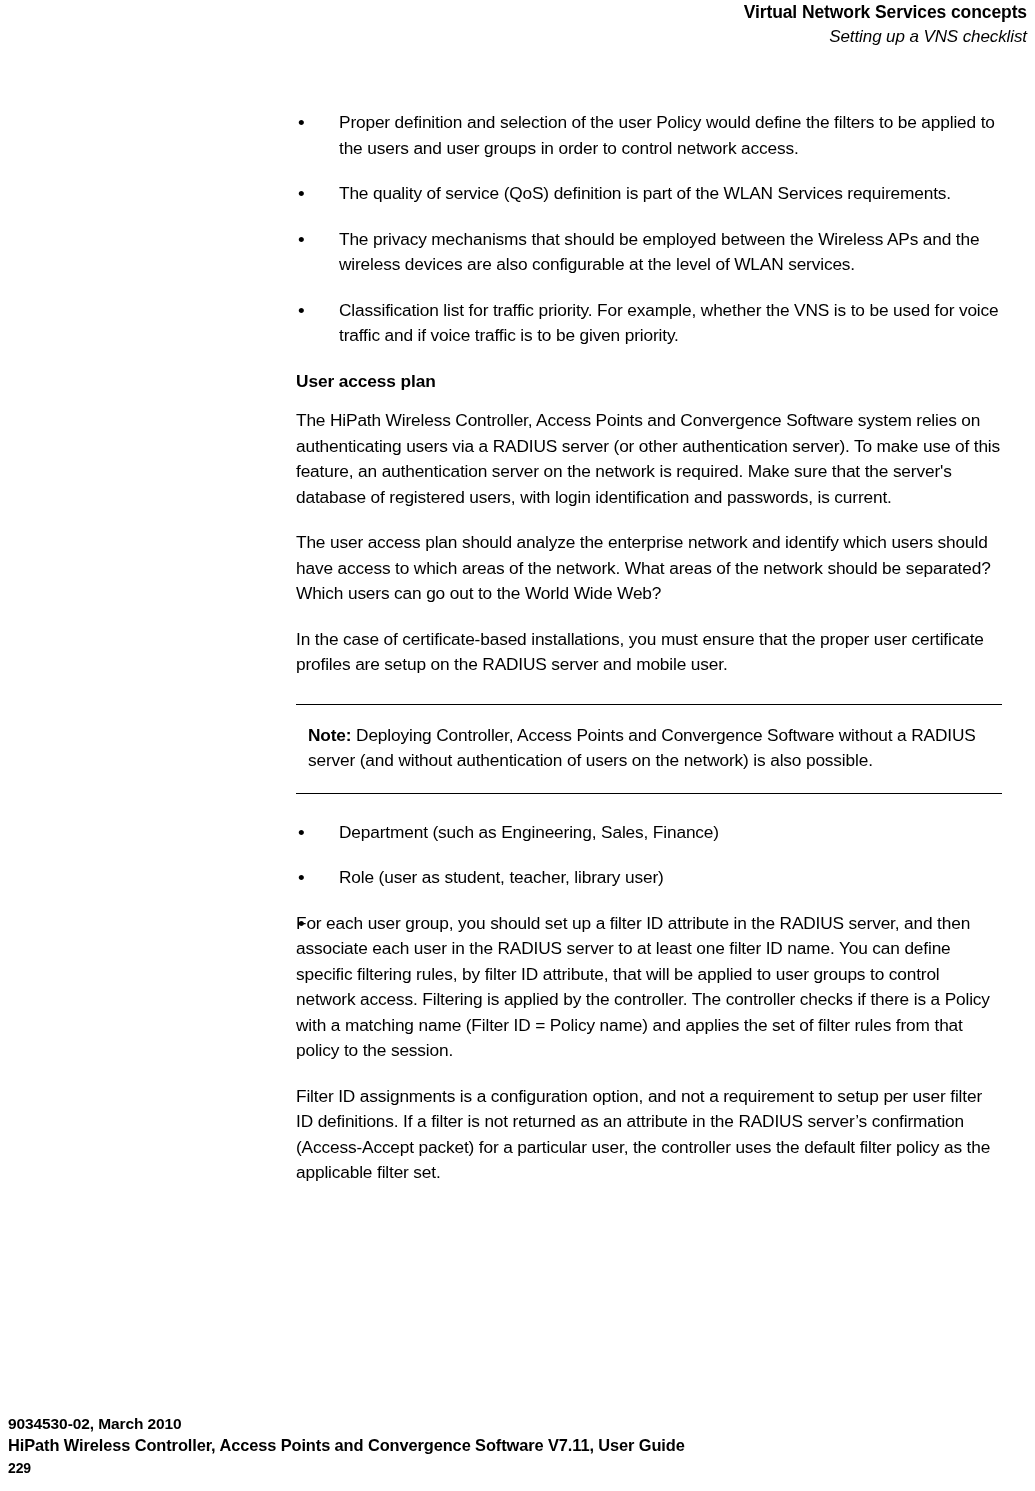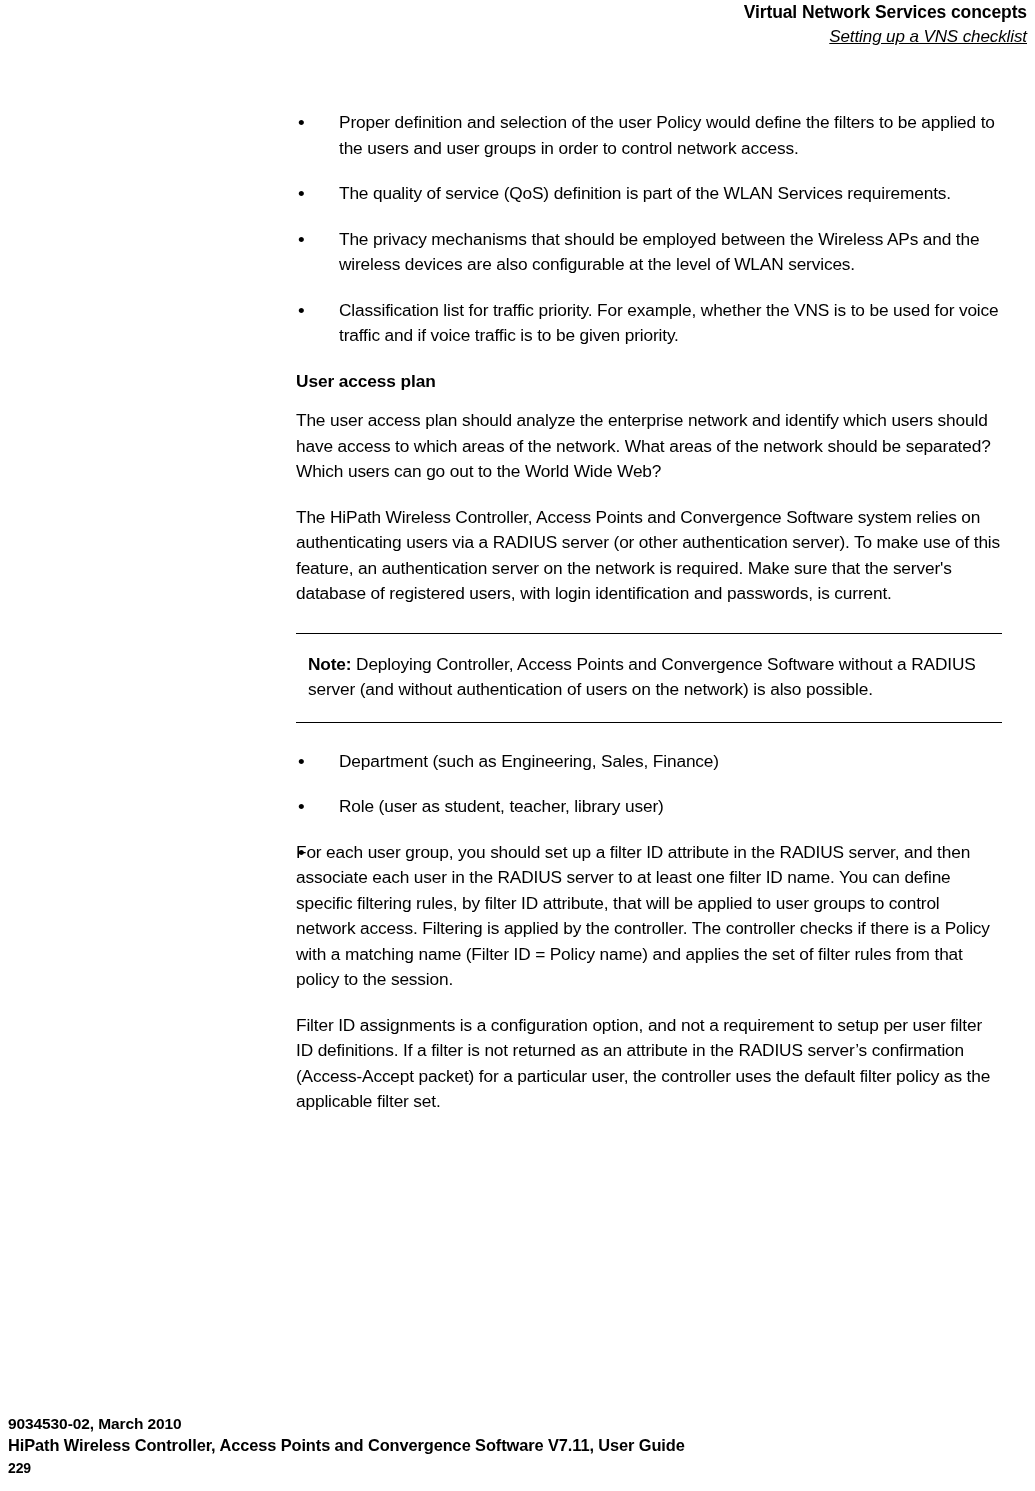--- a/index.html
+++ b/index.html
@@ -36,21 +36,20 @@
     font-size: 17.5px;
     font-weight: bold;
     line-height: 24px;
     letter-spacing: -0.1px;
   }
   .header-sub {
     font-size: 17px;
     font-style: italic;
     line-height: 26px;
     letter-spacing: -0.1px;
-    text-decoration: underline;
   }
 
   
   .content {
     position: absolute;
     top: 110px;
     left: 296px;
     width: 706px;
   }
   .para {
@@ -151,22 +150,23 @@
       <span class="dot">•</span>
       <span>The privacy mechanisms that should be employed between the Wireless APs and the wireless devices are also configurable at the level of WLAN services.</span>
     </div>
     <div class="bullet-item">
       <span class="dot">•</span>
       <span>Classification list for traffic priority. For example, whether the VNS is to be used for voice traffic and if voice traffic is to be given priority.</span>
     </div>
 
     <div class="subhead">User access plan</div>
 
+    <p class="para">The HiPath Wireless Controller, Access Points and Convergence Software system relies on authenticating users via a RADIUS server (or other authentication server). To make use of this feature, an authentication server on the network is required. Make sure that the server's database of registered users, with login identification and passwords, is current.</p>
     <p class="para">The user access plan should analyze the enterprise network and identify which users should have access to which areas of the network. What areas of the network should be separated? Which users can go out to the World Wide Web?</p>
-    <p class="para">The HiPath Wireless Controller, Access Points and Convergence Software system relies on authenticating users via a RADIUS server (or other authentication server). To make use of this feature, an authentication server on the network is required. Make sure that the server's database of registered users, with login identification and passwords, is current.</p>
+    <p class="para">In the case of certificate-based installations, you must ensure that the proper user certificate profiles are setup on the RADIUS server and mobile user.</p>
 
     <div class="note-block">
       <p class="note-text"><b>Note:</b><span> Deploying Controller, Access Points and Convergence Software without a RADIUS server (and without authentication of users on the network) is also possible.</span></p>
     </div>
 
 
     <div class="bullet-item">
       <span class="dot">•</span>
       <span>Department (such as Engineering, Sales, Finance)</span>
     </div>

